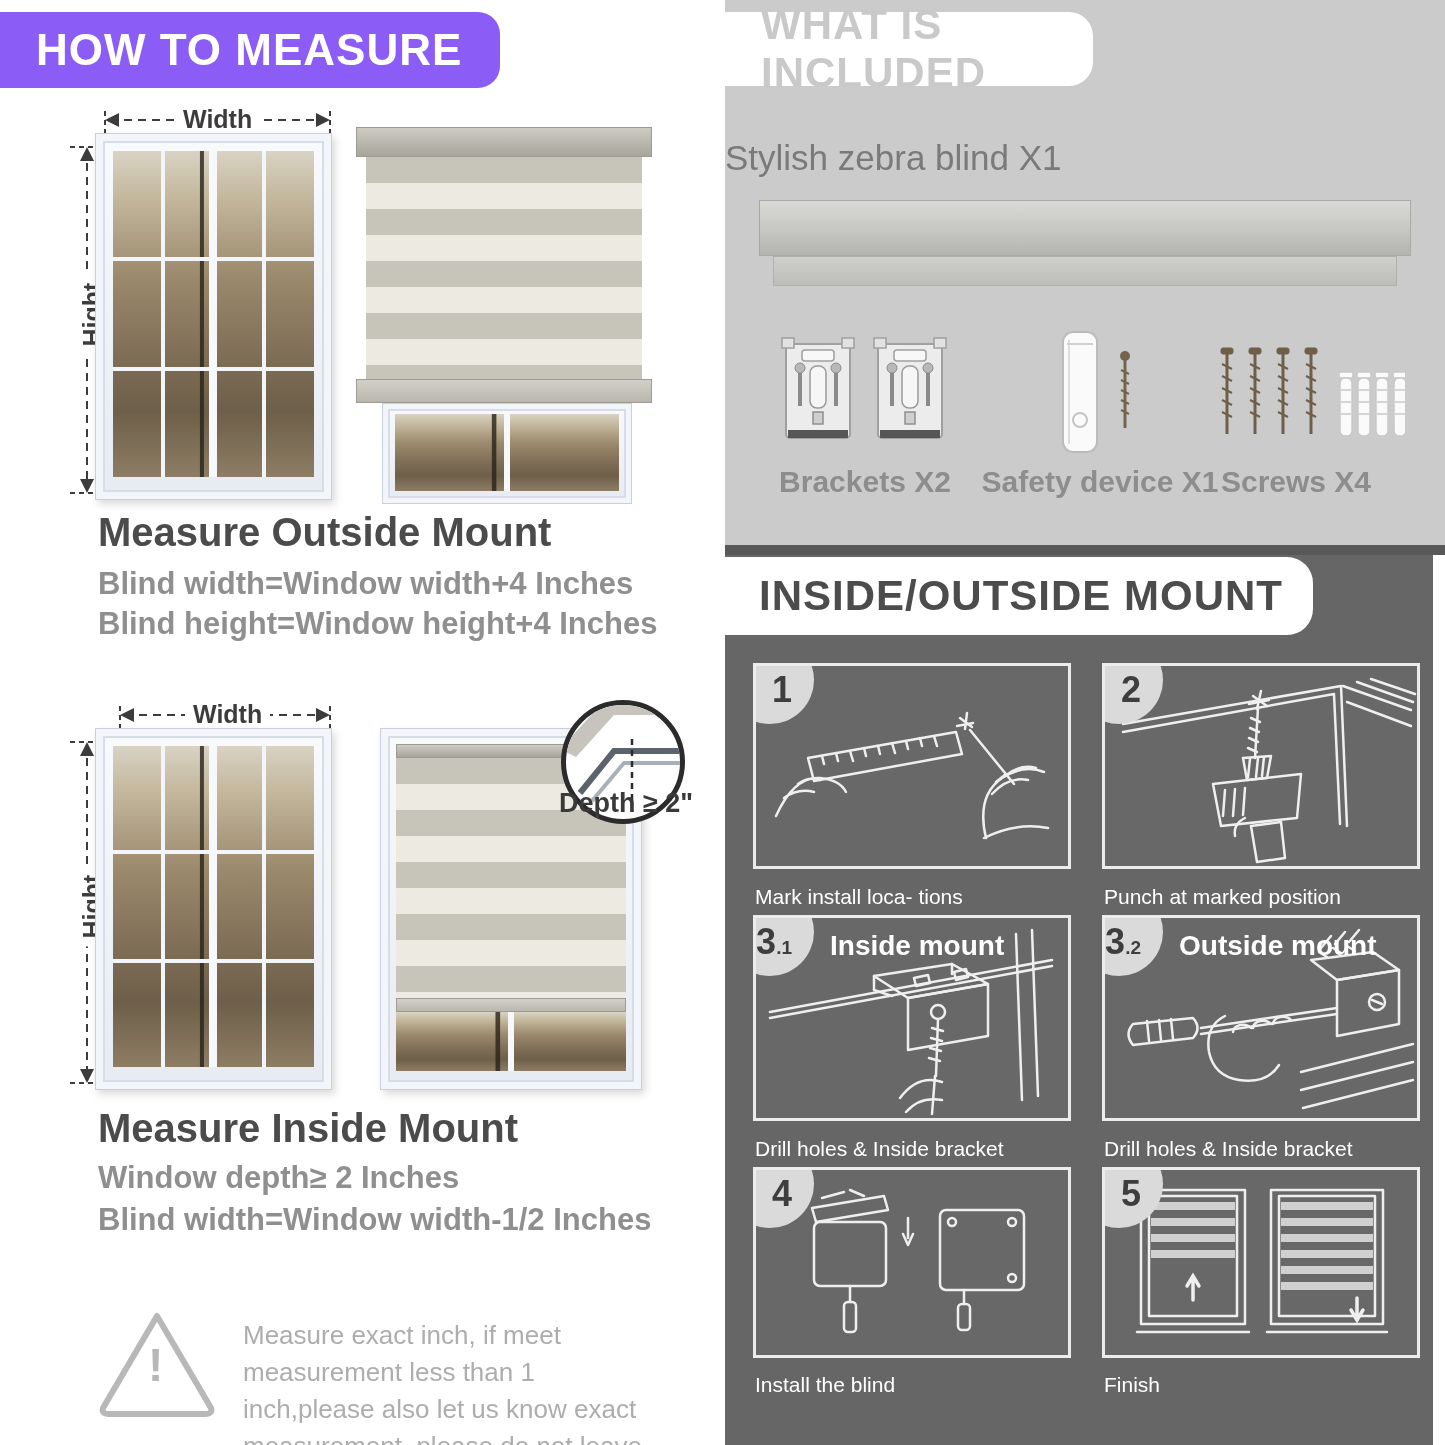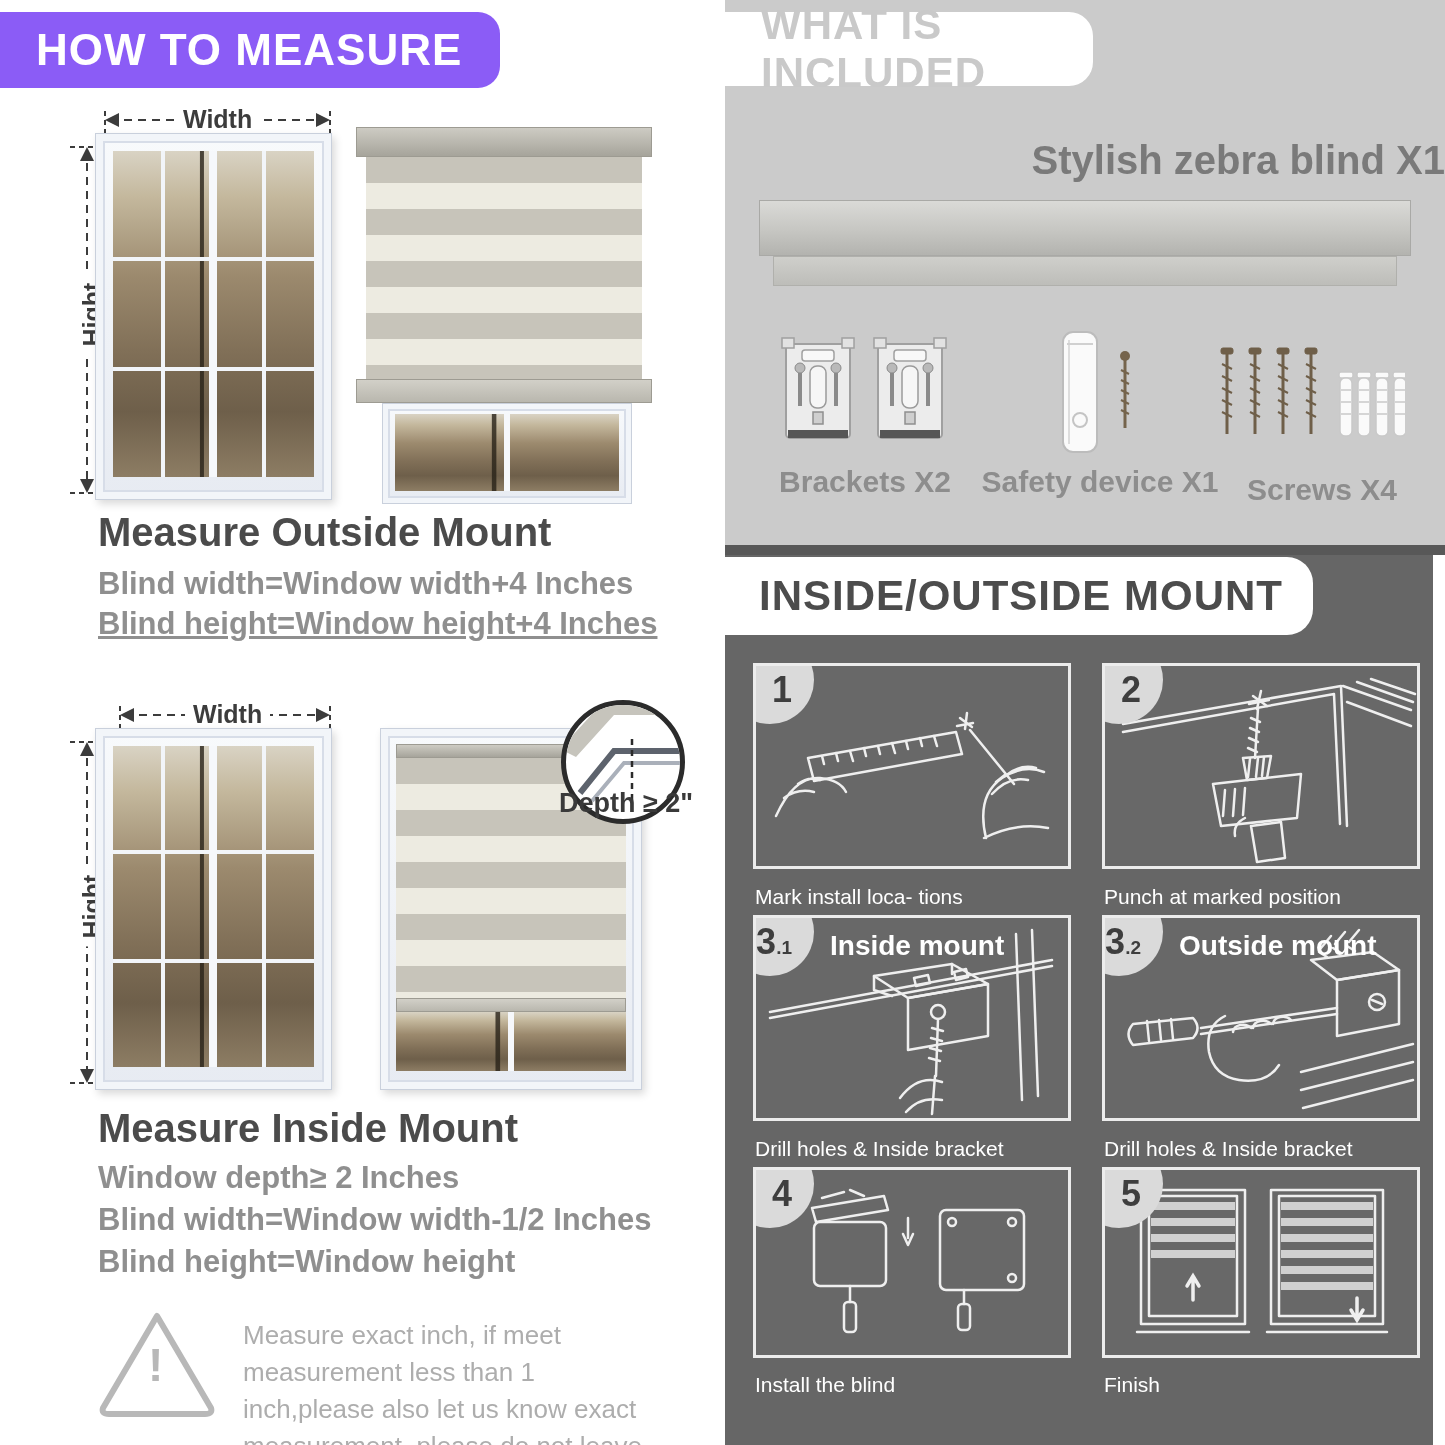--- a/index.html
+++ b/index.html
@@ -34,22 +34,22 @@
         border:1px solid #9d9b92;box-sizing:border-box;}
 
   .warn-text{font-size:26px;color:#adadad;line-height:37px;font-weight:400;}
 
   
   .rtop{left:725px;top:0;width:720px;height:545px;background:#cbcbcb;}
   .rpill{top:12px;left:0;width:368px;height:74px;background:#ffffff;
          border-radius:0 24px 24px 0;display:flex;align-items:center;
          padding-left:36px;box-sizing:border-box;color:#c9c9c9;
          font-size:42px;font-weight:700;letter-spacing:1px;}
-  .rsubtitle{top:138px;left:0;width:720px;text-align:right;font-size:40px;
-             font-weight:700;color:#7a7a7a;}
+  .rsubtitle{top:138px;left:0;width:720px;text-align:left;font-size:35px;
+             font-weight:400;color:#7a7a7a;}
   .item-label{font-size:30px;font-weight:700;color:#8d8d8d;text-align:center;}
 
   .rbot{left:725px;top:545px;width:708px;height:900px;background:#666666;}
   .rbot-strip{top:0;left:0;width:720px;height:10px;background:#585858;}
   .dpill{top:12px;left:0;width:588px;height:78px;background:#ffffff;
          border-radius:0 26px 26px 0;display:flex;align-items:center;
          padding-left:34px;box-sizing:border-box;color:#4c4c4c;
          font-size:42px;font-weight:700;letter-spacing:1px;}
   .panel{position:absolute;width:312px;height:200px;border:3px solid #ececec;
          background:#686868;overflow:hidden;box-sizing:content-box;}
@@ -105,21 +105,21 @@
       <div class="winframe" style="left:26px;top:276px;width:248px;height:99px;box-shadow:inset 0 0 0 5px #f2f5f9, inset 0 0 0 7px #d7dde8;">
         <div class="glass" style="left:12px;right:12px;top:10px;bottom:12px;">
           <div class="muntins" style="background:linear-gradient(90deg,transparent calc(50% - 3px),#f6f8fb calc(50% - 3px),#f6f8fb calc(50% + 3px),transparent calc(50% + 3px));"></div>
         </div>
       </div>
     </div>
   </div>
 
   <div class="abs h1" style="left:98px;top:510px;">Measure Outside Mount</div>
   <div class="abs formula" style="left:98px;top:566px;">Blind width=Window width+4 Inches</div>
-  <div class="abs formula" style="left:98px;top:606px;text-decoration:underline;">Blind height=Window height+4 Inches</div>
+  <div class="abs formula" style="left:98px;top:606px;">Blind height=Window height+4 Inches</div>
 
   <div class="abs" style="left:60px;top:700px;width:640px;height:410px;">
     <svg class="abs" style="left:0;top:0;" width="640" height="410">
       <g stroke="#3c3c3c" stroke-width="2" fill="none">
         <path d="M65,15 H265" stroke-dasharray="8 6"></path>
         <path d="M60,6 V52" stroke-dasharray="5 4"></path>
         <path d="M270,6 V52" stroke-dasharray="5 4"></path>
         <path d="M27,44 V381" stroke-dasharray="8 6"></path>
         <path d="M10,42 H58" stroke-dasharray="5 4"></path>
         <path d="M10,383 H58" stroke-dasharray="5 4"></path>
@@ -156,21 +156,20 @@
         <path d="M26,96 L58,58 L116,58" stroke="#aab0ba" stroke-width="4" fill="none"></path>
         <path d="M66,34 V100" stroke="#2b2b2b" stroke-width="2.5" stroke-dasharray="6 5" fill="none"></path>
       </svg>
     </div>
     <div class="abs depth-label" style="left:492px;top:88px;width:148px;text-align:center;">Depth ≥ 2"</div>
   </div>
 
   <div class="abs h1" style="left:98px;top:1106px;">Measure Inside Mount</div>
   <div class="abs formula" style="left:98px;top:1160px;">Window depth≥ 2 Inches</div>
   <div class="abs formula" style="left:98px;top:1202px;">Blind width=Window width-1/2 Inches</div>
-  <div class="abs formula" style="left:98px;top:1244px;">Blind height=Window height</div>
 
   <svg class="abs" style="left:95px;top:1308px;" width="124" height="112">
     <path d="M62,8 L116,100 Q118,106 110,106 L14,106 Q6,106 8,100 Z" fill="none" stroke="#b8b8b8" stroke-width="6" stroke-linejoin="round"></path>
   </svg>
   <div class="abs" style="left:148px;top:1338px;font-size:46px;font-weight:700;color:#b8b8b8;">!</div>
   <div class="abs warn-text" style="left:243px;top:1317px;width:410px;">Measure exact inch, if meet measurement less than 1 inch,please also let us know exact measurement, please do not leave it</div>
 
   <div class="abs rtop">
     <div class="abs rpill">
       <span>WHAT IS INCLUDED</span>
@@ -263,21 +262,21 @@
         <g transform="translate(178,26)">
             <rect x="0" y="4" width="14" height="6" rx="2"></rect>
             <rect x="1" y="10" width="12" height="58" rx="5"></rect>
             <path d="M2,22 h10 M2,34 h10 M2,46 h10" fill="none"></path>
           </g>
       </g>
     </svg>
 
     <div class="abs item-label" style="left:50px;top:465px;width:180px;">Brackets X2</div>
     <div class="abs item-label" style="left:255px;top:465px;width:240px;">Safety device X1</div>
-    <div class="abs item-label" style="left:507px;top:465px;width:180px;margin-top:8px;">Screws X4</div>
+    <div class="abs item-label" style="left:481px;top:465px;width:180px;">Screws X4</div>
   </div>
 
   <div class="abs rbot">
     <div class="abs rbot-strip"></div>
     <div class="abs dpill">
       <span>INSIDE/OUTSIDE MOUNT</span>
     </div>
 
     <div class="panel" style="left:28px;top:118px;">
       <svg class="art" viewBox="0 0 312 200">

